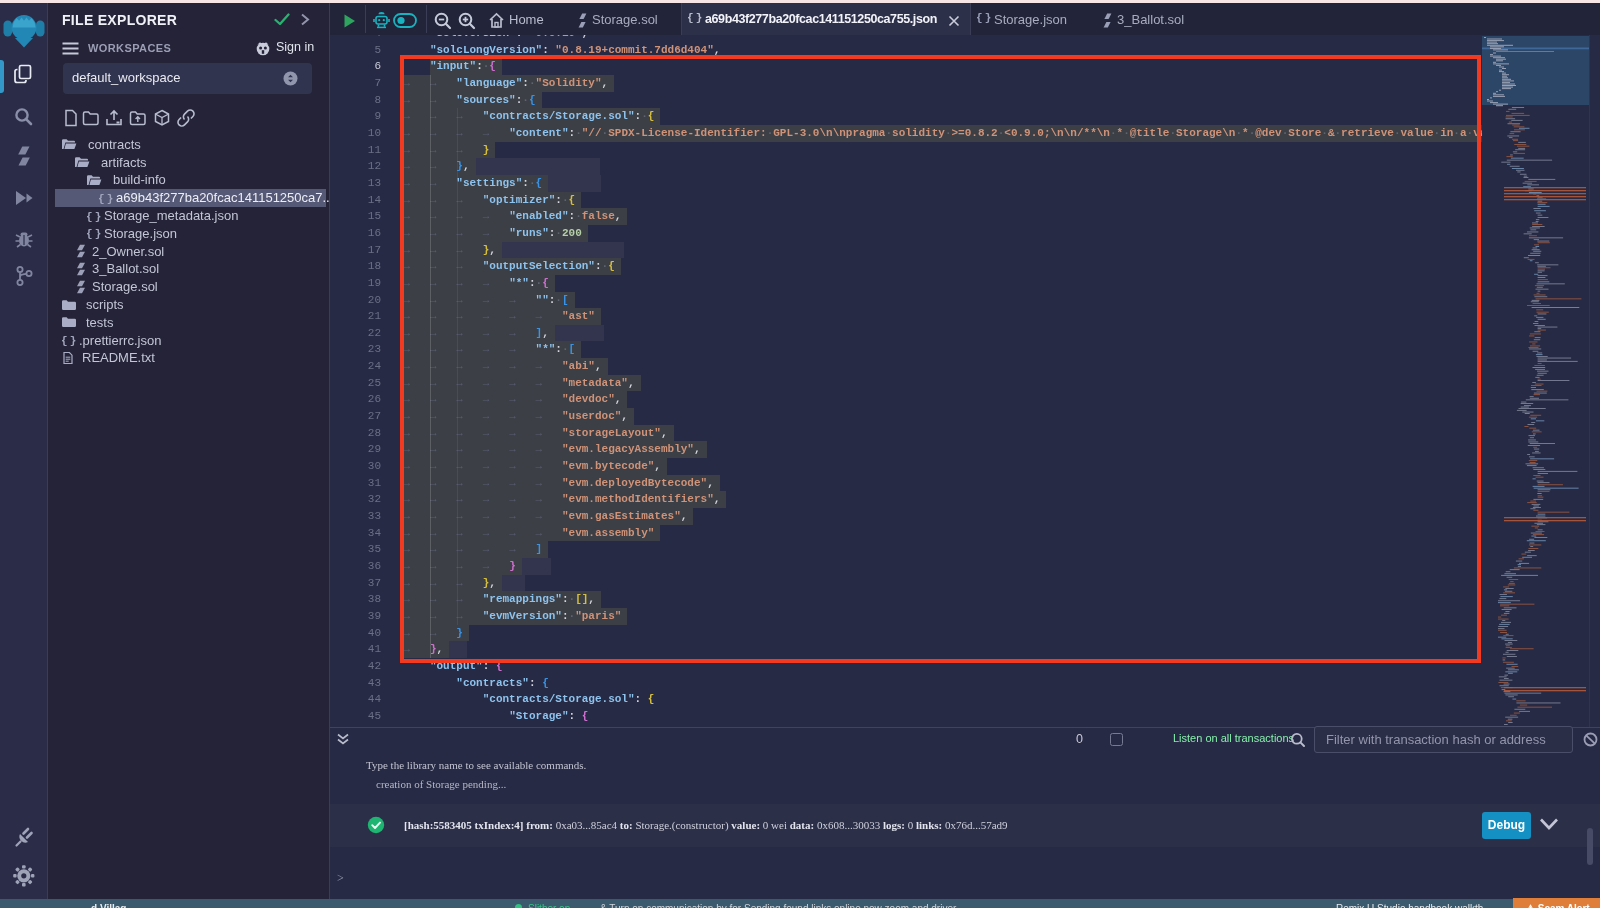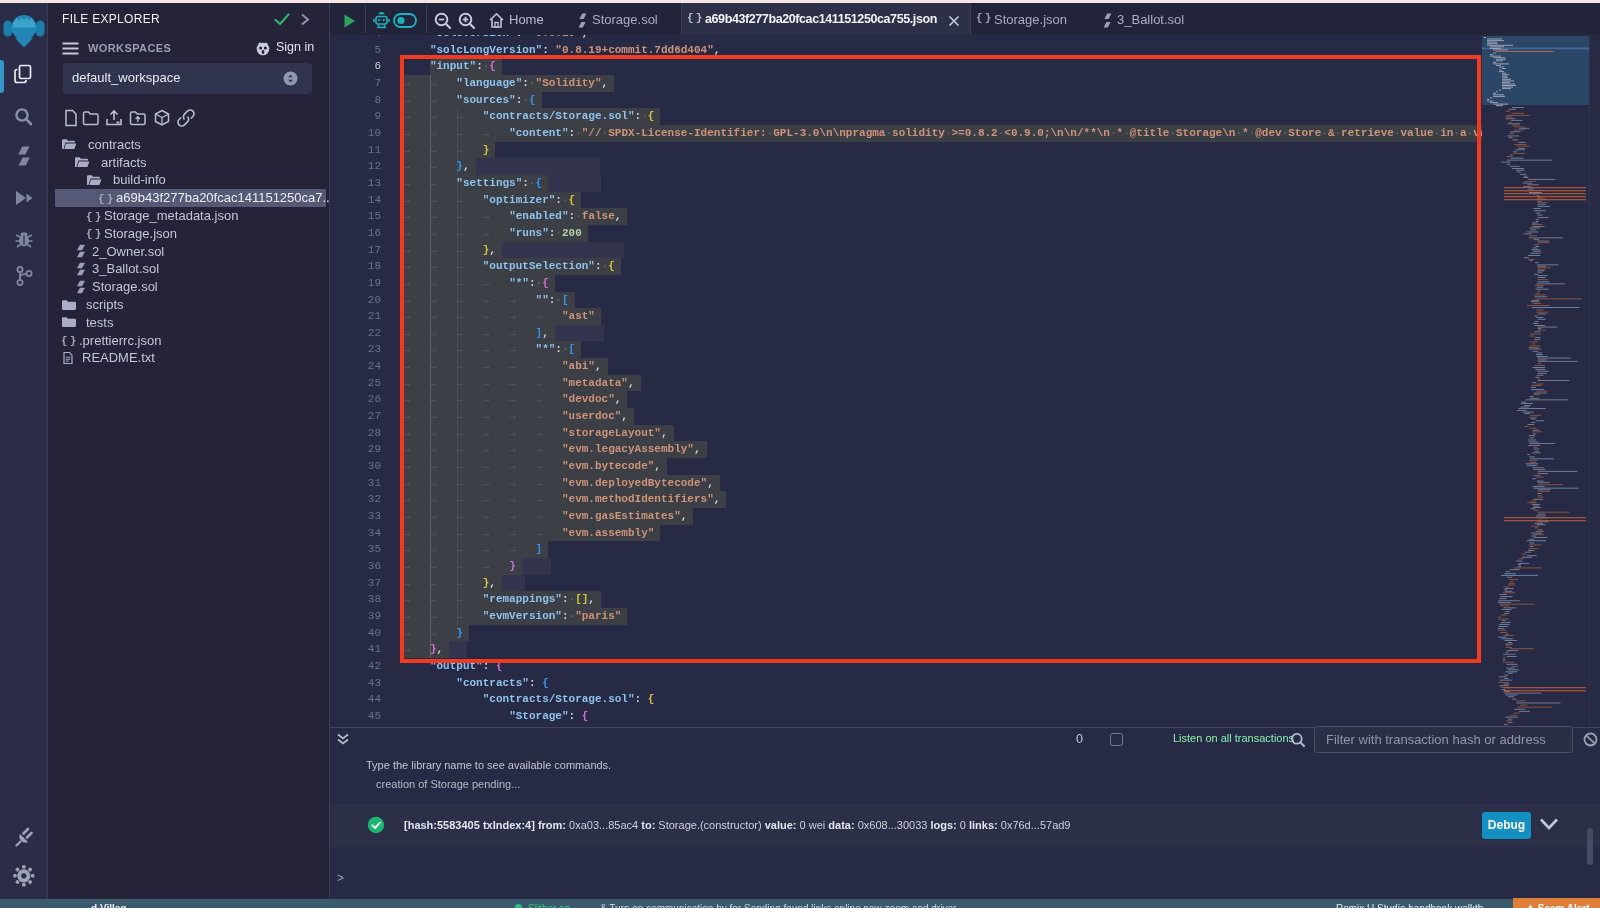--- a/index.html
+++ b/index.html
@@ -19,21 +19,21 @@
 .sel{display:inline-block;background:#3c3f45;padding-right:6px;height:16.667px;vertical-align:top}
 .ext{display:inline-block;background:rgba(200,205,215,0.075);height:16.667px;vertical-align:top}
 .tb{display:inline-block;width:26.41px;color:#5a5e74;font-style:normal}
 .ti{display:inline-block;width:26.41px}
 .d,.d2{color:#60646f;font-style:normal}
 .k{color:#8ec3ee}.s{color:#cf9379}.n{color:#b5cea8}.p{color:#d6d7e0}
 .g{color:#d6bf3e}.o{color:#cf6fcf}.b{color:#3794e8}
 #minimap{position:absolute;left:1152px;top:0}
 #redrect{position:absolute;left:399.5px;top:54.5px;width:1081.5px;height:608.9px;border:4px solid #f23a21;z-index:50}
 #terminal{position:absolute;left:0;top:724.0px;width:1270px;height:172.0px;background:#272a44;border-top:1px solid #3f435c}
-.mono{font-family:Liberation Sans, sans-serif;font-size:11px;white-space:pre}
+.mono{font-family:Liberation Serif, serif;font-size:11px;white-space:pre}
 .mono b{color:#e2e4ee}
 </style></head><body>
 <div id="app">
     <div id="sidebar">
       <svg style="position:absolute;left:3px;top:9px" width="42" height="36" viewBox="0 0 42 36">
         <rect x="0.5" y="8.5" width="8.5" height="16" rx="4.2" fill="#1f7ea8"></rect>
         <rect x="33" y="8.5" width="8.5" height="16" rx="4.2" fill="#1f7ea8"></rect>
         <circle cx="21" cy="15.5" r="12.5" fill="#2387b5"></circle>
         <path d="M10.5 10.5 l3-4.6 2.6 2.8 2.5-3.2 2.4 3.2 2.5-3.2 2.5 3.2 2.6-2.8 3 4.6 1 5 -23 0 z" fill="#3ba4cd"></path>
         <path d="M12 26 L30 26 L21 35.5 Z" fill="#2387b5"></path>
@@ -79,21 +79,21 @@
         <rect x="9" y="0.2" width="3.6" height="3.4" rx="1" fill="#9fa3b8" transform="rotate(135 10.8 10.8)"></rect>
         <rect x="9" y="0.2" width="3.6" height="3.4" rx="1" fill="#9fa3b8" transform="rotate(180 10.8 10.8)"></rect>
         <rect x="9" y="0.2" width="3.6" height="3.4" rx="1" fill="#9fa3b8" transform="rotate(225 10.8 10.8)"></rect>
         <rect x="9" y="0.2" width="3.6" height="3.4" rx="1" fill="#9fa3b8" transform="rotate(270 10.8 10.8)"></rect>
         <rect x="9" y="0.2" width="3.6" height="3.4" rx="1" fill="#9fa3b8" transform="rotate(315 10.8 10.8)"></rect>
         <circle cx="10.8" cy="10.8" r="6.6" fill="#9fa3b8"></circle>
         <circle cx="10.8" cy="10.8" r="2.6" fill="#2b2d48"></circle>
       </svg>
     </div>
     <div id="panel"></div>
-    <div style="position:absolute;left:62px;top:12px;font-size:12px;font-weight:400;color:#f0f1f6;letter-spacing:0.3px">FILE EXPLORER</div>
+    <div style="position:absolute;left:62px;top:12px;font-size:14px;font-weight:700;color:#f0f1f6;letter-spacing:0.3px">FILE EXPLORER</div>
     <svg style="position:absolute;left:274px;top:13px" width="16" height="13" viewBox="0 0 16 13">
       <path d="M1.5 7 L6 11 L14.5 1.5" fill="none" stroke="#27b471" stroke-width="2.3" stroke-linecap="round" stroke-linejoin="round"></path>
     </svg>
     <svg style="position:absolute;left:299px;top:13px" width="12" height="13" viewBox="0 0 12 13">
       <path d="M3 1.5 L9 6.5 L3 11.5" fill="none" stroke="#9194ac" stroke-width="2"></path>
     </svg>
     <svg style="position:absolute;left:62px;top:42px" width="17" height="13" viewBox="0 0 17 13">
       <path d="M0.5 1.5 h16 M0.5 6.5 h16 M0.5 11.5 h16" stroke="#c6c9d8" stroke-width="1.8"></path>
     </svg>
     <div style="position:absolute;left:88px;top:42px;font-size:11px;font-weight:700;color:#9b9eb5;letter-spacing:0.4px">WORKSPACES</div>

